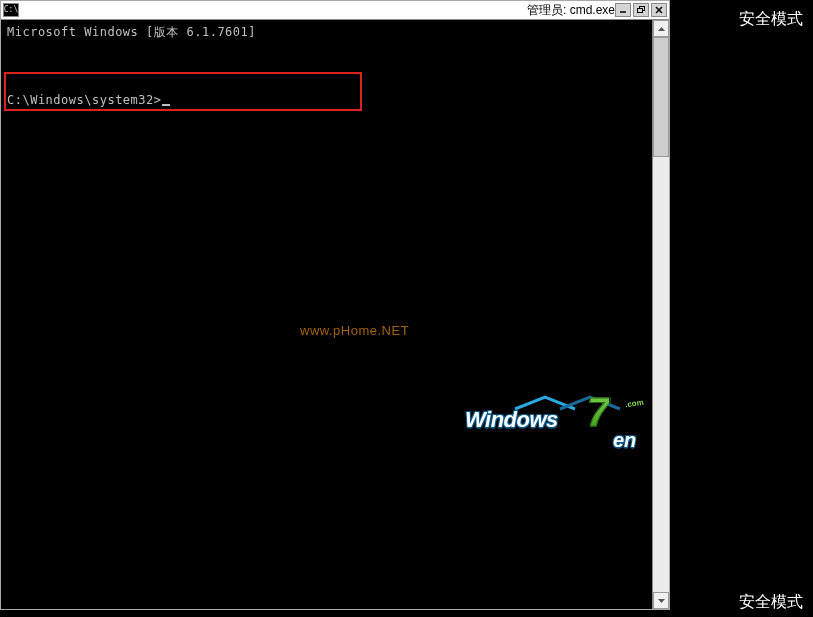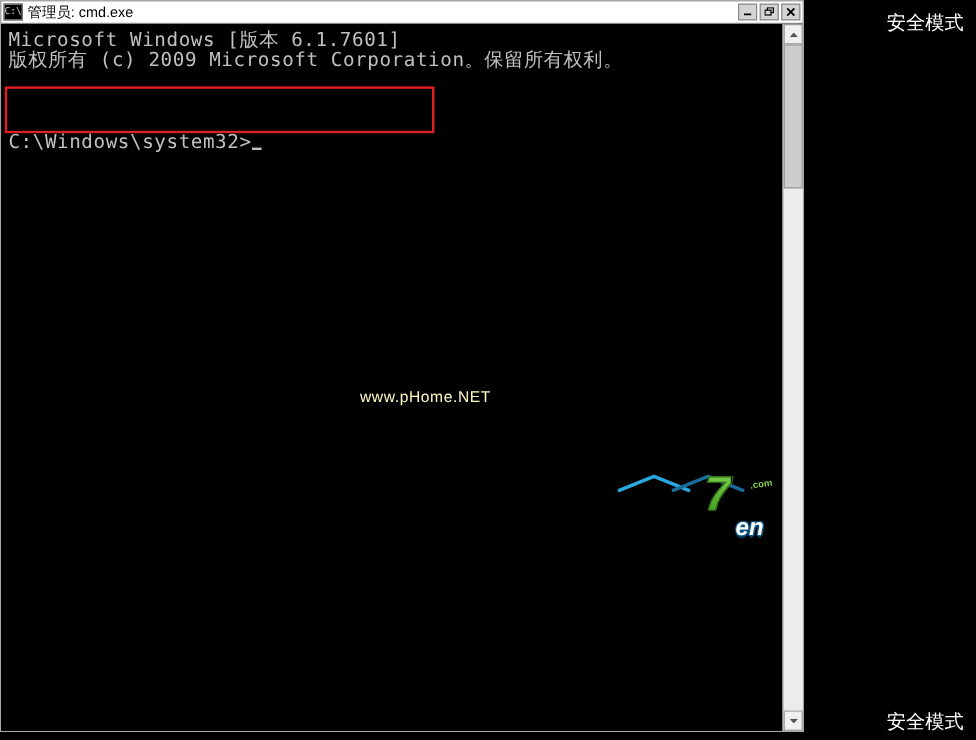--- a/index.html
+++ b/index.html
@@ -57,20 +57,21 @@
   font-family: monospace;
   line-height: 1;
 }
 .titlebar-text {
   flex: 1;
   font-size: 12px;
   color: #000;
   font-family: "SimSun", "宋体", sans-serif;
   white-space: nowrap;
   overflow: hidden;
+  text-align: right;
 }
 .titlebar-buttons {
   display: flex;
   gap: 2px;
 }
 .titlebar-btn {
   width: 16px;
   height: 14px;
   background: #d4d4d4;
   border: 1px solid #888;
@@ -83,21 +84,21 @@
   line-height: 1;
 }
 .titlebar-btn svg { display: block; }
 
 .console {
   flex: 1;
   background: #000;
   position: relative;
   padding: 4px 6px;
   font-family: "NSimSun", "SimSun", Consolas, monospace;
-  font-size: 16px;
+  font-size: 12px;
   line-height: 17px;
   color: #c0c0c0;
   letter-spacing: 0.5px;
 }
 .console-line { white-space: pre; }
 .highlight-box {
   position: absolute;
   border: 2px solid #e02020;
   pointer-events: none;
 }
@@ -135,21 +136,21 @@
   top: 0;
   left: 0;
   right: 0;
   height: 120px;
   background: #cdcdcd;
   border: 1px solid #999;
 }
 
 .watermark-phome {
   position: absolute;
-  color: #fef9c3;
+  color: #a16207;
   font-family: Arial, sans-serif;
   font-size: 13px;
   left: 300px;
   top: 323px;
   letter-spacing: 0.5px;
 }
 .watermark-win7 {
   position: absolute;
   left: 465px;
   top: 395px;
@@ -242,21 +243,20 @@
         <svg width="8" height="8" viewBox="0 0 8 8">
             <line x1="1" y1="1" x2="7" y2="7" stroke="#000" stroke-width="1.5"></line>
             <line x1="7" y1="1" x2="1" y2="7" stroke="#000" stroke-width="1.5"></line>
           </svg>
       </div>
     </div>
   </div>
 
   <div class="console">
     <div class="console-line">Microsoft Windows [版本 6.1.7601]</div>
-    <div class="console-line">版权所有 (c) 2009 Microsoft Corporation。保留所有权利。</div>
     <div class="console-line">&nbsp;</div>
     <div class="console-line">&nbsp;</div>
     <div class="console-line">&nbsp;</div>
     <div class="console-line"><span>C:\Windows\system32&gt;</span><span class="cursor"></span></div>
 
     <div class="highlight-box" id="hlbox" style="top: 52px; left: 3px; width: 358px; height: 39px;"></div>
   </div>
 
   <div class="scrollbar-v">
     <div class="sb-btn">
@@ -276,16 +276,17 @@
 
 </div>
 
 <div class="watermark-phome">www.pHome.NET</div>
 
 <div class="watermark-win7">
   <svg class="win7-roof" width="120" height="18" viewBox="0 0 120 18">
     <polyline points="10,16 40,4 70,16" fill="none" stroke="#2aa8e0" stroke-width="3"></polyline>
     <polyline points="55,16 85,4 115,16" fill="none" stroke="#1a6a9a" stroke-width="3"></polyline>
   </svg>
+  <span class="win7-text">Windows</span>
   <span class="win7-7">7</span>
   <span class="win7-en">en</span>
   <span class="win7-com">.com</span>
 </div>
 
 </body></html>

